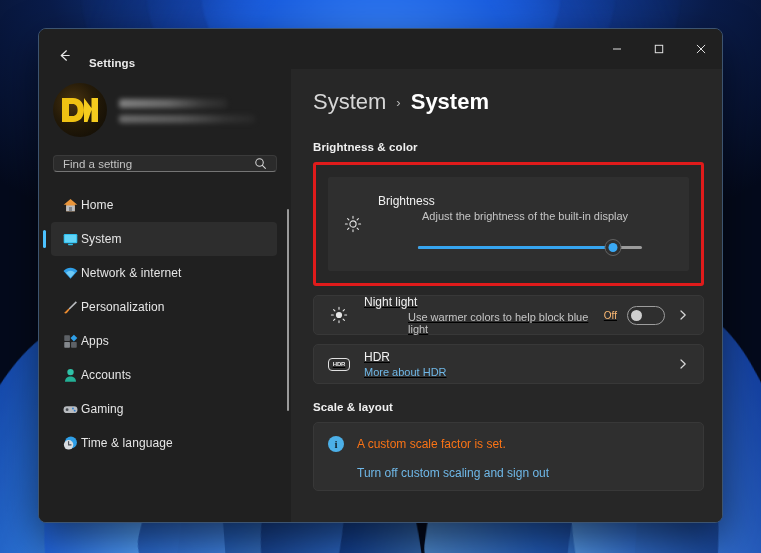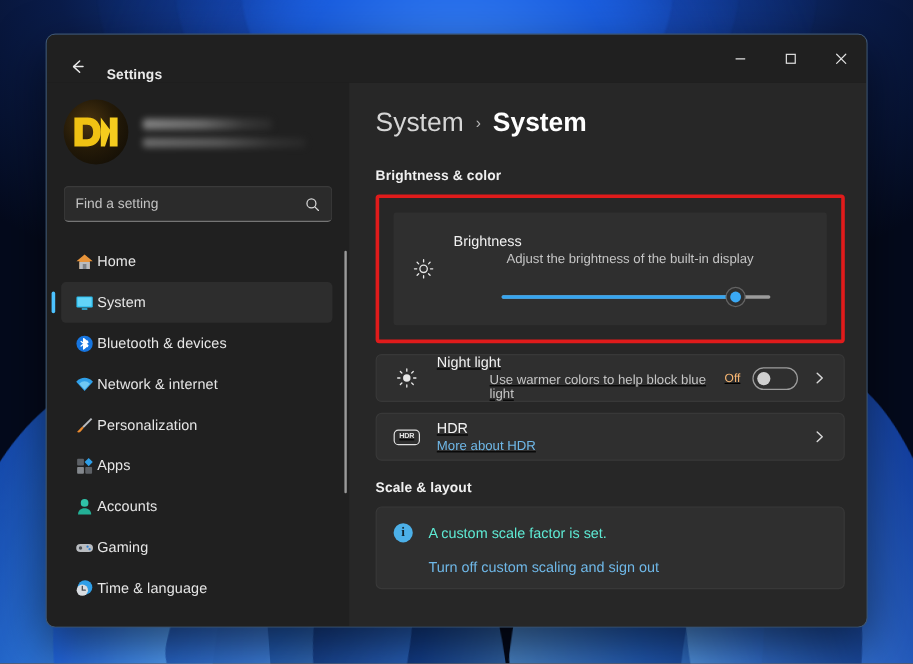--- a/index.html
+++ b/index.html
@@ -139,21 +139,21 @@
     border-radius: 3px;
     background: linear-gradient(90deg, #8b8b8b 0%, #6f6f6f 46%, #3a3a3a 78%, #2b2b2b 100%);
     filter: blur(2.6px);
     opacity: .92;
   }
   .blur-name { width: 108px; }
   .blur-mail { width: 136px; height: 8px; opacity: .72; }
 
   .search-wrap { padding: 6px 14px 10px 2px; }
   .search-box {
-    height: 30px;
+    height: 17px;
     background: #2b2b2b;
     border: 1px solid #3a3a3a;
     border-bottom: 1px solid #757575;
     border-radius: 4px;
     display: flex;
     align-items: center;
     padding: 0 9px;
   }
   .search-box input {
     flex: 1;
@@ -354,21 +354,21 @@
     width: 16px; height: 16px;
     border-radius: 50%;
     background: #4cb0e8;
     color: #10232e;
     font-size: 11px;
     font-weight: 700;
     display: flex; align-items: center; justify-content: center;
     flex: none;
     font-family: "Liberation Serif", serif;
   }
-  .info-text { font-size: 12px; color: #5eead4; }
+  .info-text { font-size: 12px; color: #f97316; }
   .info-link { font-size: 12px; color: #6fb8e8; margin-top: 14px; padding-left: 29px; }
 </style>
 </head>
 <body>
 
 <div id="desktop">
   <div class="wp-base"></div>
   <div class="bloom bloom3"></div>
   <div class="bloom bloom2"></div>
   <div class="bloom bloom1"></div>
@@ -454,30 +454,20 @@
             <span class="nicon">
               <svg viewBox="0 0 18 18">
                 <rect x="1.8" y="3.2" width="14.4" height="9.8" rx="1.2" fill="#2ec0f0"></rect>
                 <rect x="2.9" y="4.2" width="12.2" height="7.6" rx="0.8" fill="#62d4f7"></rect>
                 <rect x="6.4" y="13.6" width="5.2" height="1.4" rx=".6" fill="#2ec0f0"></rect>
               </svg>
             </span>
             <span class="navlabel">System</span>
           </div>
 
-          <div class="navitem">
-            <span class="nicon">
-              <svg viewBox="0 0 18 18">
-                <circle cx="9" cy="9" r="7.2" fill="#1675e0"></circle>
-                <path d="M8.1 4.4 L12 7.6 L8.1 10.6 V4.4 Z M8.1 13.6 L12 10.4 L8.1 7.4 V13.6 Z
-                         M5.9 7 L11.6 11.4 M5.9 11 L11.6 6.6" fill="#fff" stroke="#fff" stroke-width="1.1" stroke-linecap="round" stroke-linejoin="round"></path>
-              </svg>
-            </span>
-            <span class="navlabel">Bluetooth &amp; devices</span>
-          </div>
 
           <div class="navitem">
             <span class="nicon">
               <svg viewBox="0 0 18 18">
                 <path d="M1.6 6.4 C4 4 6.4 3 9 3 C11.6 3 14 4 16.4 6.4 L9 14.6 Z" fill="#2f9fe8"></path>
                 <path d="M4.2 8.2 C5.8 6.7 7.3 6 9 6 C10.7 6 12.2 6.7 13.8 8.2 L9 13.6 Z" fill="#6fc9f5"></path>
               </svg>
             </span>
             <span class="navlabel">Network &amp; internet</span>
           </div>

